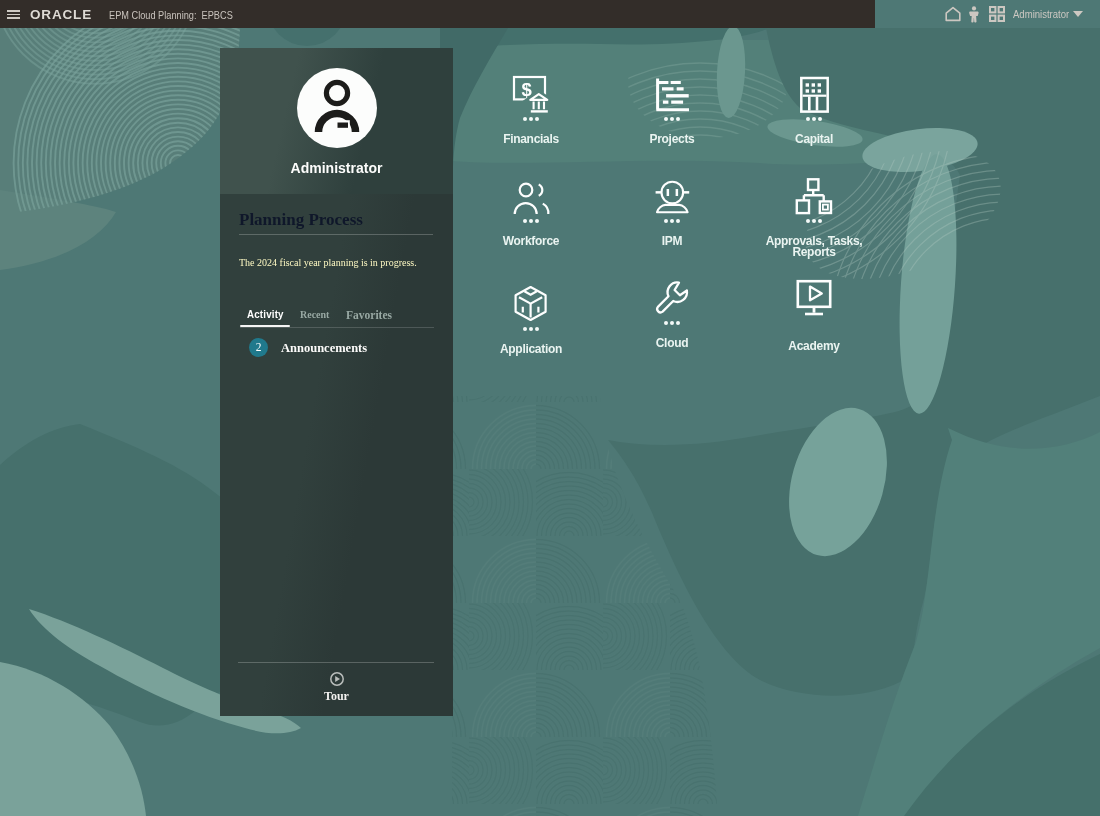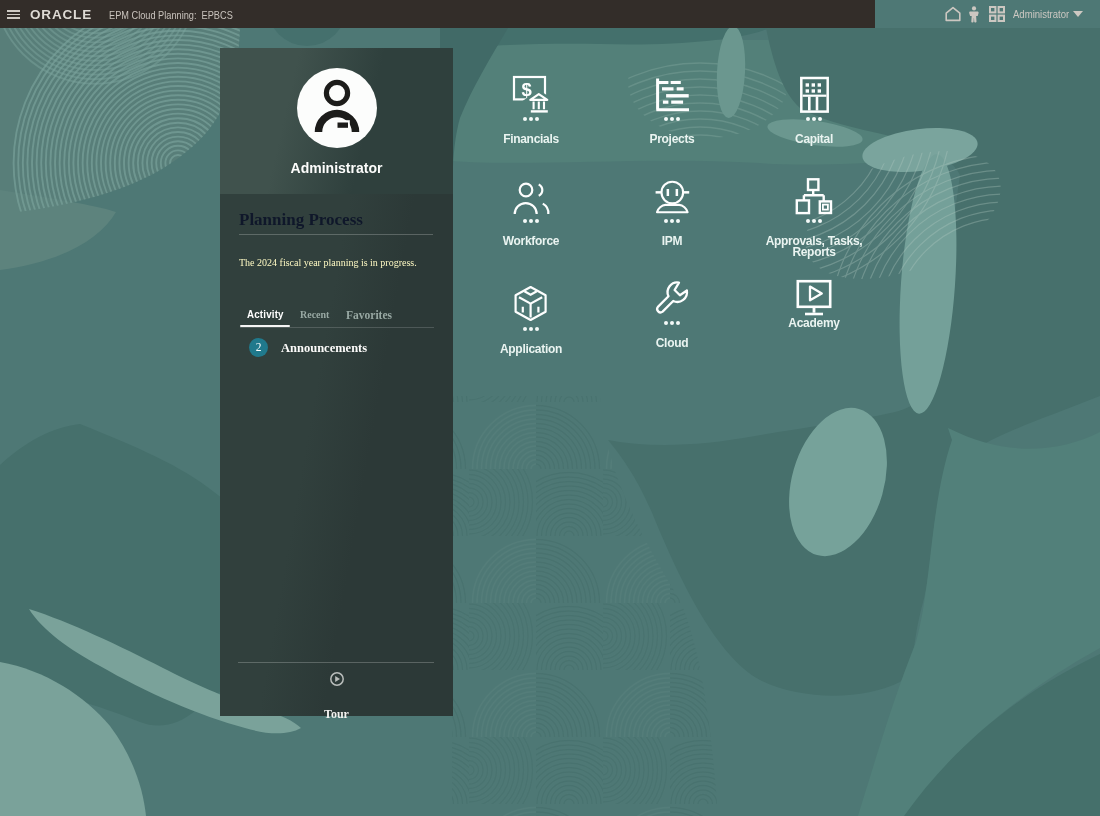--- a/index.html
+++ b/index.html
@@ -27,21 +27,21 @@
   #tabs{position:absolute;left:0px;top:257px;width:233px;height:22px;}
   #tab1{position:absolute;left:27px;top:2.5px;color:#ffffff;font-size:11.5px;font-weight:bold;letter-spacing:0.2px;transform:scaleX(0.85);transform-origin:0 0;}
   #tab2{position:absolute;left:80px;top:3.5px;color:#98a8a3;font-size:10px;font-weight:bold;font-family:"Liberation Serif",serif;}
   #tab3{position:absolute;left:126px;top:3.5px;color:#98a8a3;font-size:11.5px;font-weight:bold;font-family:"Liberation Serif",serif;}
   #tabline{position:absolute;left:20px;top:278.5px;width:194px;height:1px;background:rgba(255,255,255,0.16);}
   #tabactive{position:absolute;left:20px;top:276.5px;width:50px;height:2.5px;background:#f5f5f4;border-radius:2px;}
   #badge{position:absolute;left:29px;top:290px;width:19px;height:19px;border-radius:50%;background:#20798c;color:#fff;font-size:11.5px;text-align:center;line-height:19px;font-family:"Liberation Serif",serif;}
   #annc{position:absolute;left:61px;top:293px;color:#fcfbfa;font-size:12.5px;font-weight:bold;font-family:"Liberation Serif",serif;}
   #hr2{position:absolute;left:18px;top:613.5px;width:196px;height:1px;background:rgba(255,255,255,0.22);}
   #tourwrap{position:absolute;left:0;top:624px;width:233px;text-align:center;}
-  #tourlabel{position:absolute;left:0;top:641px;width:233px;text-align:center;color:#f3f2f0;font-size:12px;font-weight:bold;font-family:"Liberation Serif",serif;margin-top:18px;}
+  #tourlabel{position:absolute;left:0;top:641px;width:233px;text-align:center;color:#f3f2f0;font-size:12px;font-weight:bold;font-family:"Liberation Serif",serif;}
   
   .tile{position:absolute;width:150px;text-align:center;}
   .tile svg{display:block;margin:0 auto;}
   .dots{display:flex;justify-content:center;gap:2.4px;margin-top:3px;height:4px;}
   .dots i{display:block;width:4px;height:4px;border-radius:50%;background:#f4faf8;}
   .tlabel{margin-top:13px;color:#eaf4f1;font-size:12px;font-weight:bold;line-height:11.3px;letter-spacing:-0.3px;}
 </style>
 </head>
 <body>
 <div id="stage">
@@ -458,15 +458,15 @@
       </div>
   <div class="tlabel">Cloud</div>
 </div>
 <div class="tile" style="left:739px;top:278px;">
   <svg width="40" height="40" viewBox="0 0 40 40" fill="none" stroke="#fdfefe" stroke-width="2.6">
     <rect x="3.8" y="3.2" width="32.4" height="25.6"></rect>
     <path d="M16,8.6 L27.8,15.4 L16,22.2 Z" stroke-width="2.3" stroke-linejoin="round"></path>
     <path d="M20,28.8 V34.7" stroke-width="2.8"></path>
     <path d="M11,36 H29" stroke-width="2.6"></path>
   </svg>
-  <div class="tlabel" style="margin-top:0">Academy</div>
+  <div class="tlabel" style="margin-top:23px">Academy</div>
 </div>
 </div>
 
 </body></html>

